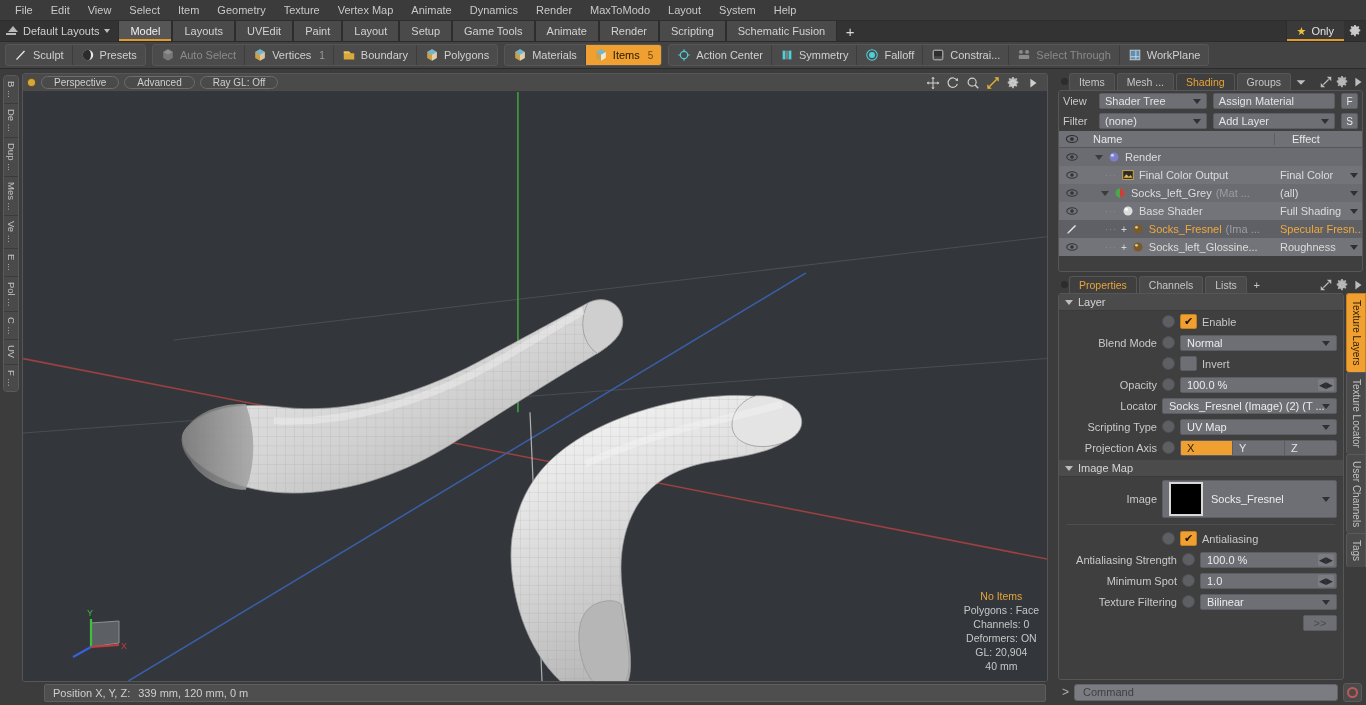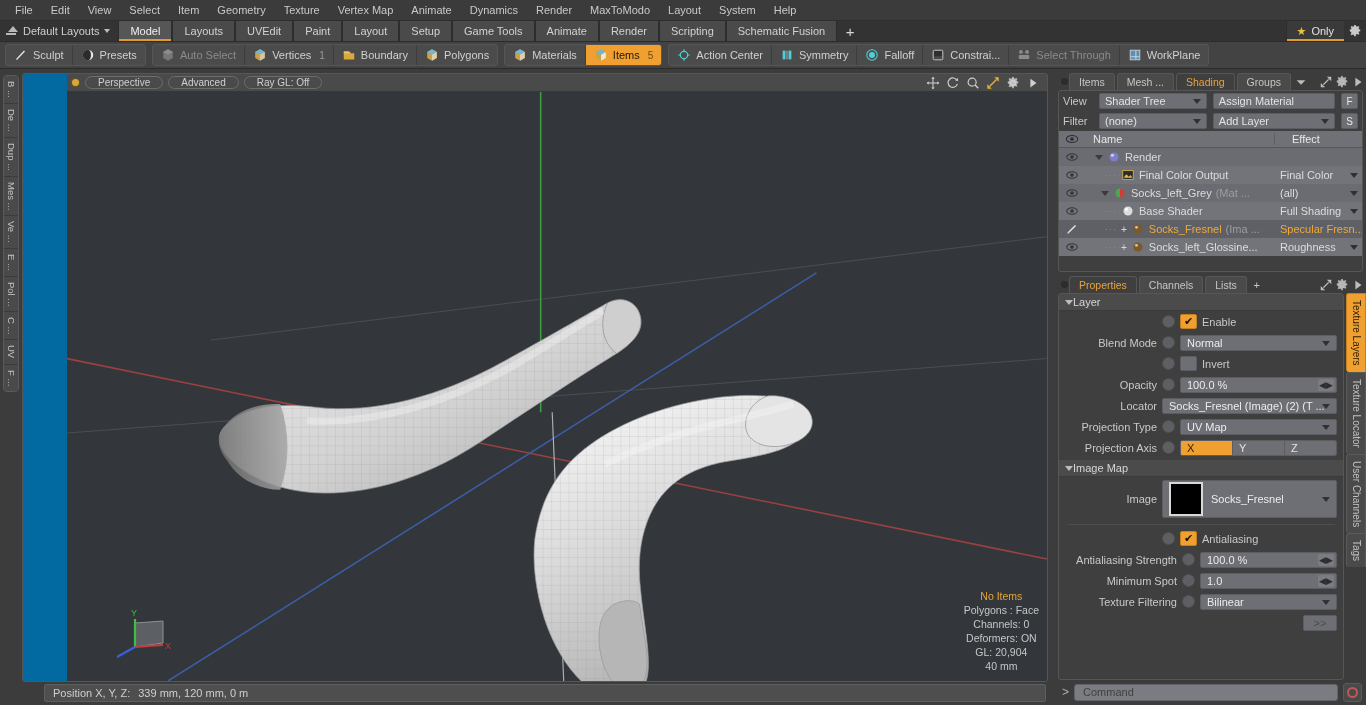--- a/index.html
+++ b/index.html
@@ -64,21 +64,21 @@
   .vtabwrap { background:#4a4a4a; border:1px solid #5a5a5a; border-radius:4px; margin:2px 3px 0 3px;
               display:flex; flex-direction:column; overflow:hidden; }
   .vtab { writing-mode:vertical-rl; text-orientation:mixed; font-size:9.5px; color:#c2c2c2;
           padding:5px 1px; border-bottom:1px solid #3b3b3b; text-align:center; background:#4a4a4a;
           display:flex; align-items:center; justify-content:center; letter-spacing:0px; }
   .vtab:last-child { border-bottom:none; }
 
   
   .vpcol { flex:1; display:flex; flex-direction:column; min-width:0; padding:4px 2px 0 0; }
   .vpframe { flex:1; display:flex; flex-direction:column; background:#0369a1; border:1px solid #565656;
-             border-radius:3px; overflow:hidden; position:relative; min-height:0;padding-left:44px; }
+             border-radius:3px; overflow:hidden; position:relative; min-height:0; }
   .vphdr { height:18px; background:#4a4a4a; display:flex; align-items:center; padding:0 5px; flex:none;
            border-bottom:1px solid #373737; }
   .dot { width:7px; height:7px; border-radius:50%; background:#d8a73a; margin-right:6px; flex:none;
          box-shadow:0 0 0 1px #6a5520; }
   .pill { height:13px; padding:0 12px; border:1px solid #6d6d6d; border-radius:7px; background:#4a4a4a;
           color:#cfcfcf; font-size:10px; display:flex; align-items:center; justify-content:center;
           margin-right:5px; white-space:nowrap; }
   .vphdr .sp { flex:1; }
   .vpicons { display:flex; align-items:center; gap:6px; padding-right:2px; }
 
@@ -145,21 +145,21 @@
   .orange { color:#f0a93a; }
   .triangle { display:inline-block; width:0;height:0; border-left:4px solid transparent;
               border-right:4px solid transparent; border-top:5px solid #3a3b3f; }
   .plus { color:#d8d8d8; font-size:10px; }
   .dots { color:#8a8c90; letter-spacing:1px; font-size:9px; }
 
   
   .propsec { flex:1; display:flex; min-height:0; }
   .propbody { flex:1; background:#3f3f3f; border:1px solid #565656; border-radius:3px; margin-left:3px;
               overflow:hidden; display:flex; flex-direction:column; }
-  .grphdr { height:17px; background:#4b4b4b; display:flex; align-items:center; padding:0 6px;
+  .grphdr { height:17px; background:#4b4b4b; display:flex; align-items:center; gap:5px; padding:0 6px;
             color:#d6d6d6; font-size:11px; flex:none; border-bottom:1px solid #3a3a3a;}
   .grphdr .tri { width:0;height:0;border-left:4px solid transparent;border-right:4px solid transparent;
                  border-top:5px solid #bdbdbd; }
   .prow { height:21px; display:flex; align-items:center; padding:0 6px; gap:5px; flex:none; }
   .plabel { width:92px; text-align:right; font-size:11px; color:#c9c9c9; white-space:nowrap; flex:none; }
   .circ { width:13px;height:13px;border-radius:50%;background:#5d5f63;border:1px solid #4e5054;flex:none; }
   .chk { width:17px;height:15px;background:#f0a030;border:1px solid #c4801c;border-radius:2px;
          display:flex;align-items:center;justify-content:center;color:#1d1200;font-size:11px;flex:none; }
   .chk.off { background:#6d6f74; border-color:#5b5d62; color:transparent; }
   .field { flex:1; height:16px; background:#6d6f74; border:1px solid #5b5d62; border-radius:2px;
@@ -804,21 +804,21 @@
               <span class="spin">◀▶</span>
             </div>
           </div>
 
           <div class="prow">
             <span class="plabel">Locator</span>
             <div class="field dd">Socks_Fresnel (Image) (2) (T ...</div>
           </div>
 
           <div class="prow">
-            <span class="plabel">Projection Type</span>
+            <span class="plabel">Scripting Type</span>
             <span class="circ"></span>
             <div class="field dd">UV Map</div>
           </div>
 
           <div class="prow">
             <span class="plabel">Projection Axis</span>
             <span class="circ"></span>
             <div class="seg">
               <div class="on">X</div>
               <div>Y</div>

